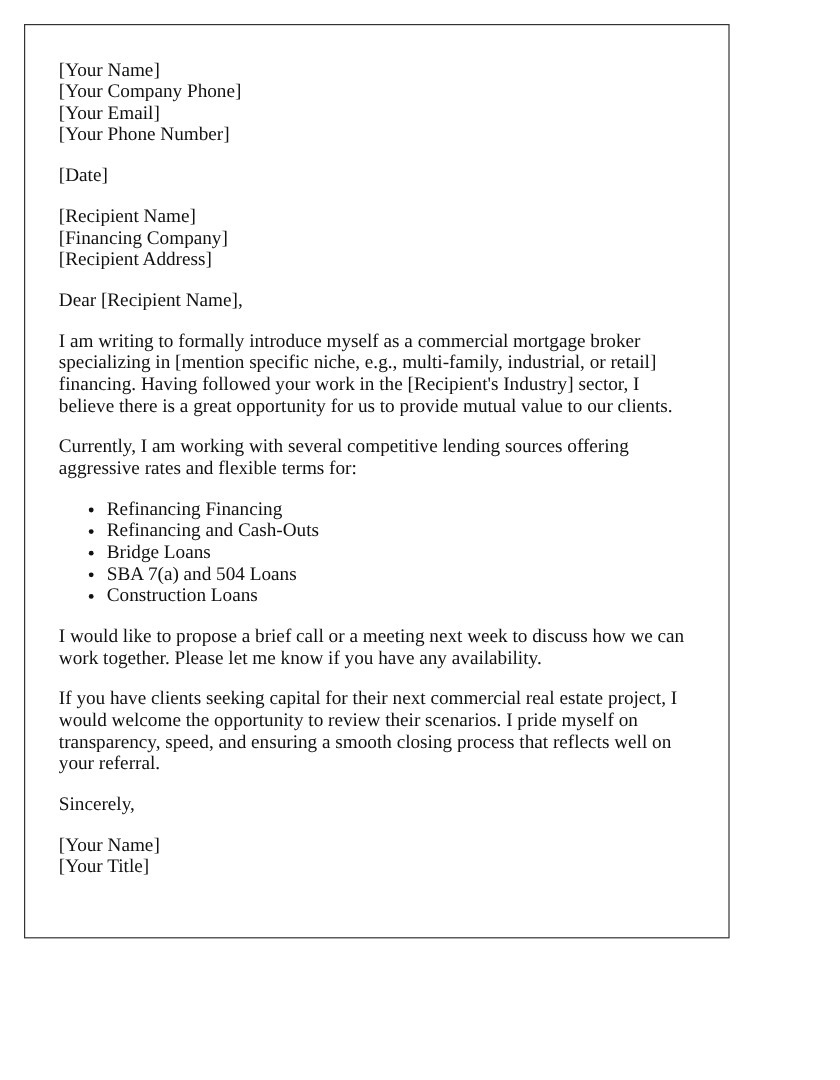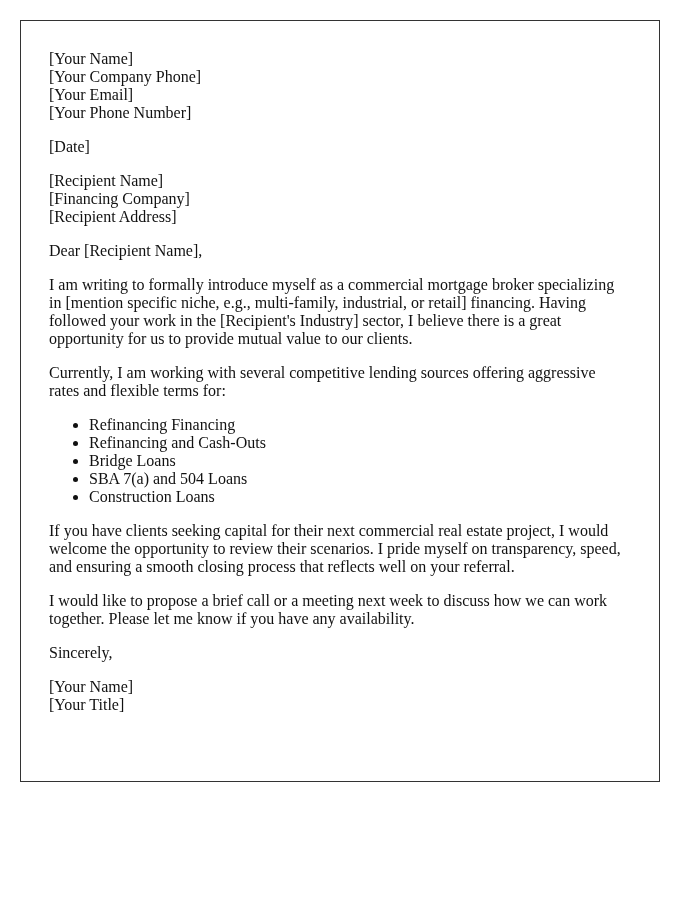--- a/index.html
+++ b/index.html
@@ -12,21 +12,21 @@
     body {
       font-family: "Liberation Serif", serif;
       font-size: 16px;
       line-height: 18px;
       color: #111111;
     }
     .letter {
       position: absolute;
       left: 20px;
       top: 20px;
-      width: 640px;
+      width: 588px;
       height: 762px;
       border: 1px solid #333333;
       box-sizing: border-box;
       padding: 29px 28px 0 28px;
     }
     .block {
       margin: 0 0 16px 0;
     }
     .line {
       display: block;
@@ -72,23 +72,23 @@
   <p>Currently, I am working with several competitive lending sources offering aggressive rates and flexible terms for:</p>
 
   <ul>
     <li>Refinancing Financing</li>
     <li>Refinancing and Cash-Outs</li>
     <li>Bridge Loans</li>
     <li>SBA 7(a) and 504 Loans</li>
     <li>Construction Loans</li>
   </ul>
 
+  <p>I would like to propose a brief call or a meeting next week to discuss how we can work together. Please let me know if you have any availability.</p>
+
   <p>If you have clients seeking capital for their next commercial real estate project, I would welcome the opportunity to review their scenarios. I pride myself on transparency, speed, and ensuring a smooth closing process that reflects well on your referral.</p>
-
-  <p>I would like to propose a brief call or a meeting next week to discuss how we can work together. Please let me know if you have any availability.</p>
 
   <p>Sincerely,</p>
 
 
   <div class="block">
     <span class="line">[Your Name]</span>
     <span class="line">[Your Title]</span>
   </div>
 
 </div>

